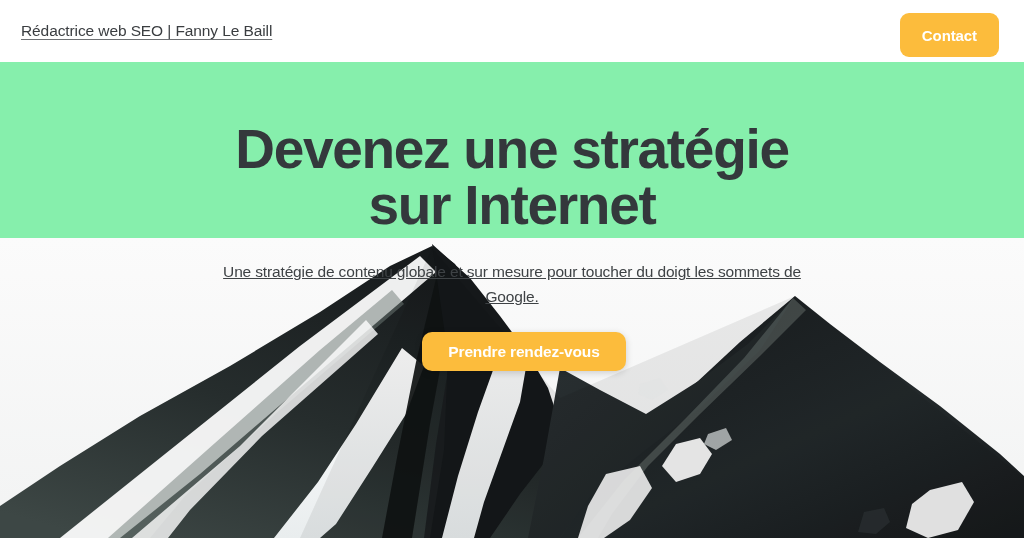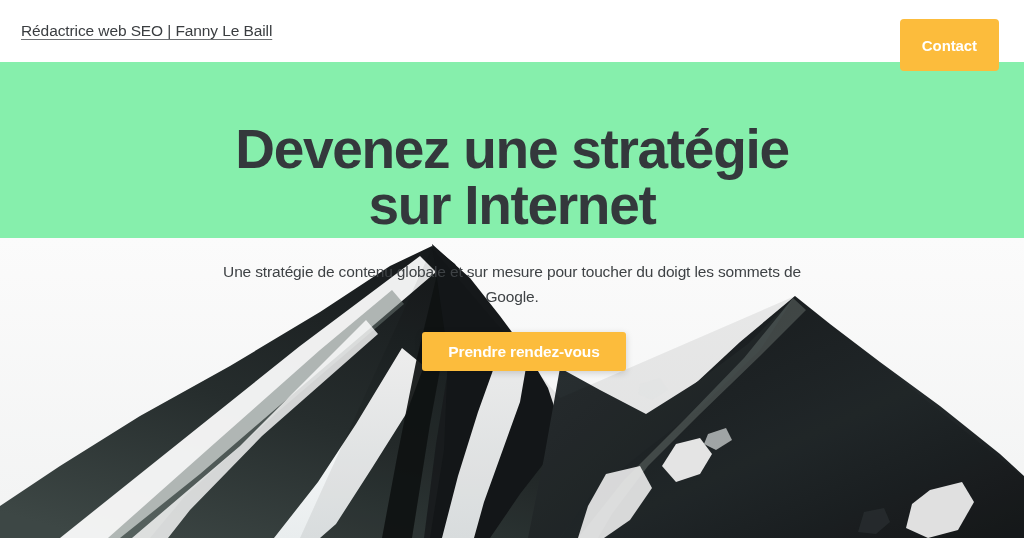--- a/index.html
+++ b/index.html
@@ -61,33 +61,33 @@
     white-space: nowrap;
     cursor: pointer;
     text-decoration: none;
     padding: 4px 0;
   }
   .nav-link + .nav-link { margin-left: 52px; }
 
   .nav-cta {
     position: absolute;
     right: 25px;
-    top: 19px;
-    height: 52px;
+    top: 13px;
+    height: 44px;
     padding: 0 22px;
     display: flex;
     align-items: center;
     justify-content: center;
     background: #fcbc3c;
     color: #ffffff;
     font-size: 15px;
     font-weight: bold;
     letter-spacing: -0.1px;
     border: none;
-    border-radius: 4px;
+    border-radius: 9px;
     cursor: pointer;
     font-family: "Liberation Sans", sans-serif;
     white-space: nowrap;
   }
 
   
   .hero {
     position: absolute;
     top: 62px; left: 0;
     width: 1024px;
@@ -127,36 +127,37 @@
     margin-right: auto;
   }
 
   .hero-sub {
     margin: 26px auto 0 auto;
     max-width: 608px;
     font-size: 15.5px;
     line-height: 25px;
     color: #3e4245;
     letter-spacing: -0.15px;
+    text-decoration: underline;
   }
 
   .hero-cta {
     display: inline-flex;
     align-items: center;
     justify-content: center;
     margin-top: 23px;
     height: 39px;
     padding: 0 26px;
     background: #fcbc3c;
     color: #ffffff;
     font-size: 15.5px;
     font-weight: bold;
     letter-spacing: -0.15px;
     border: none;
-    border-radius: 3px;
+    border-radius: 10px;
     cursor: pointer;
     font-family: "Liberation Sans", sans-serif;
     box-shadow: 0 2px 7px rgba(0,0,0,0.17);
     white-space: nowrap;
     margin-left: 24px;
   }
 </style>
 </head>
 <body>
 

